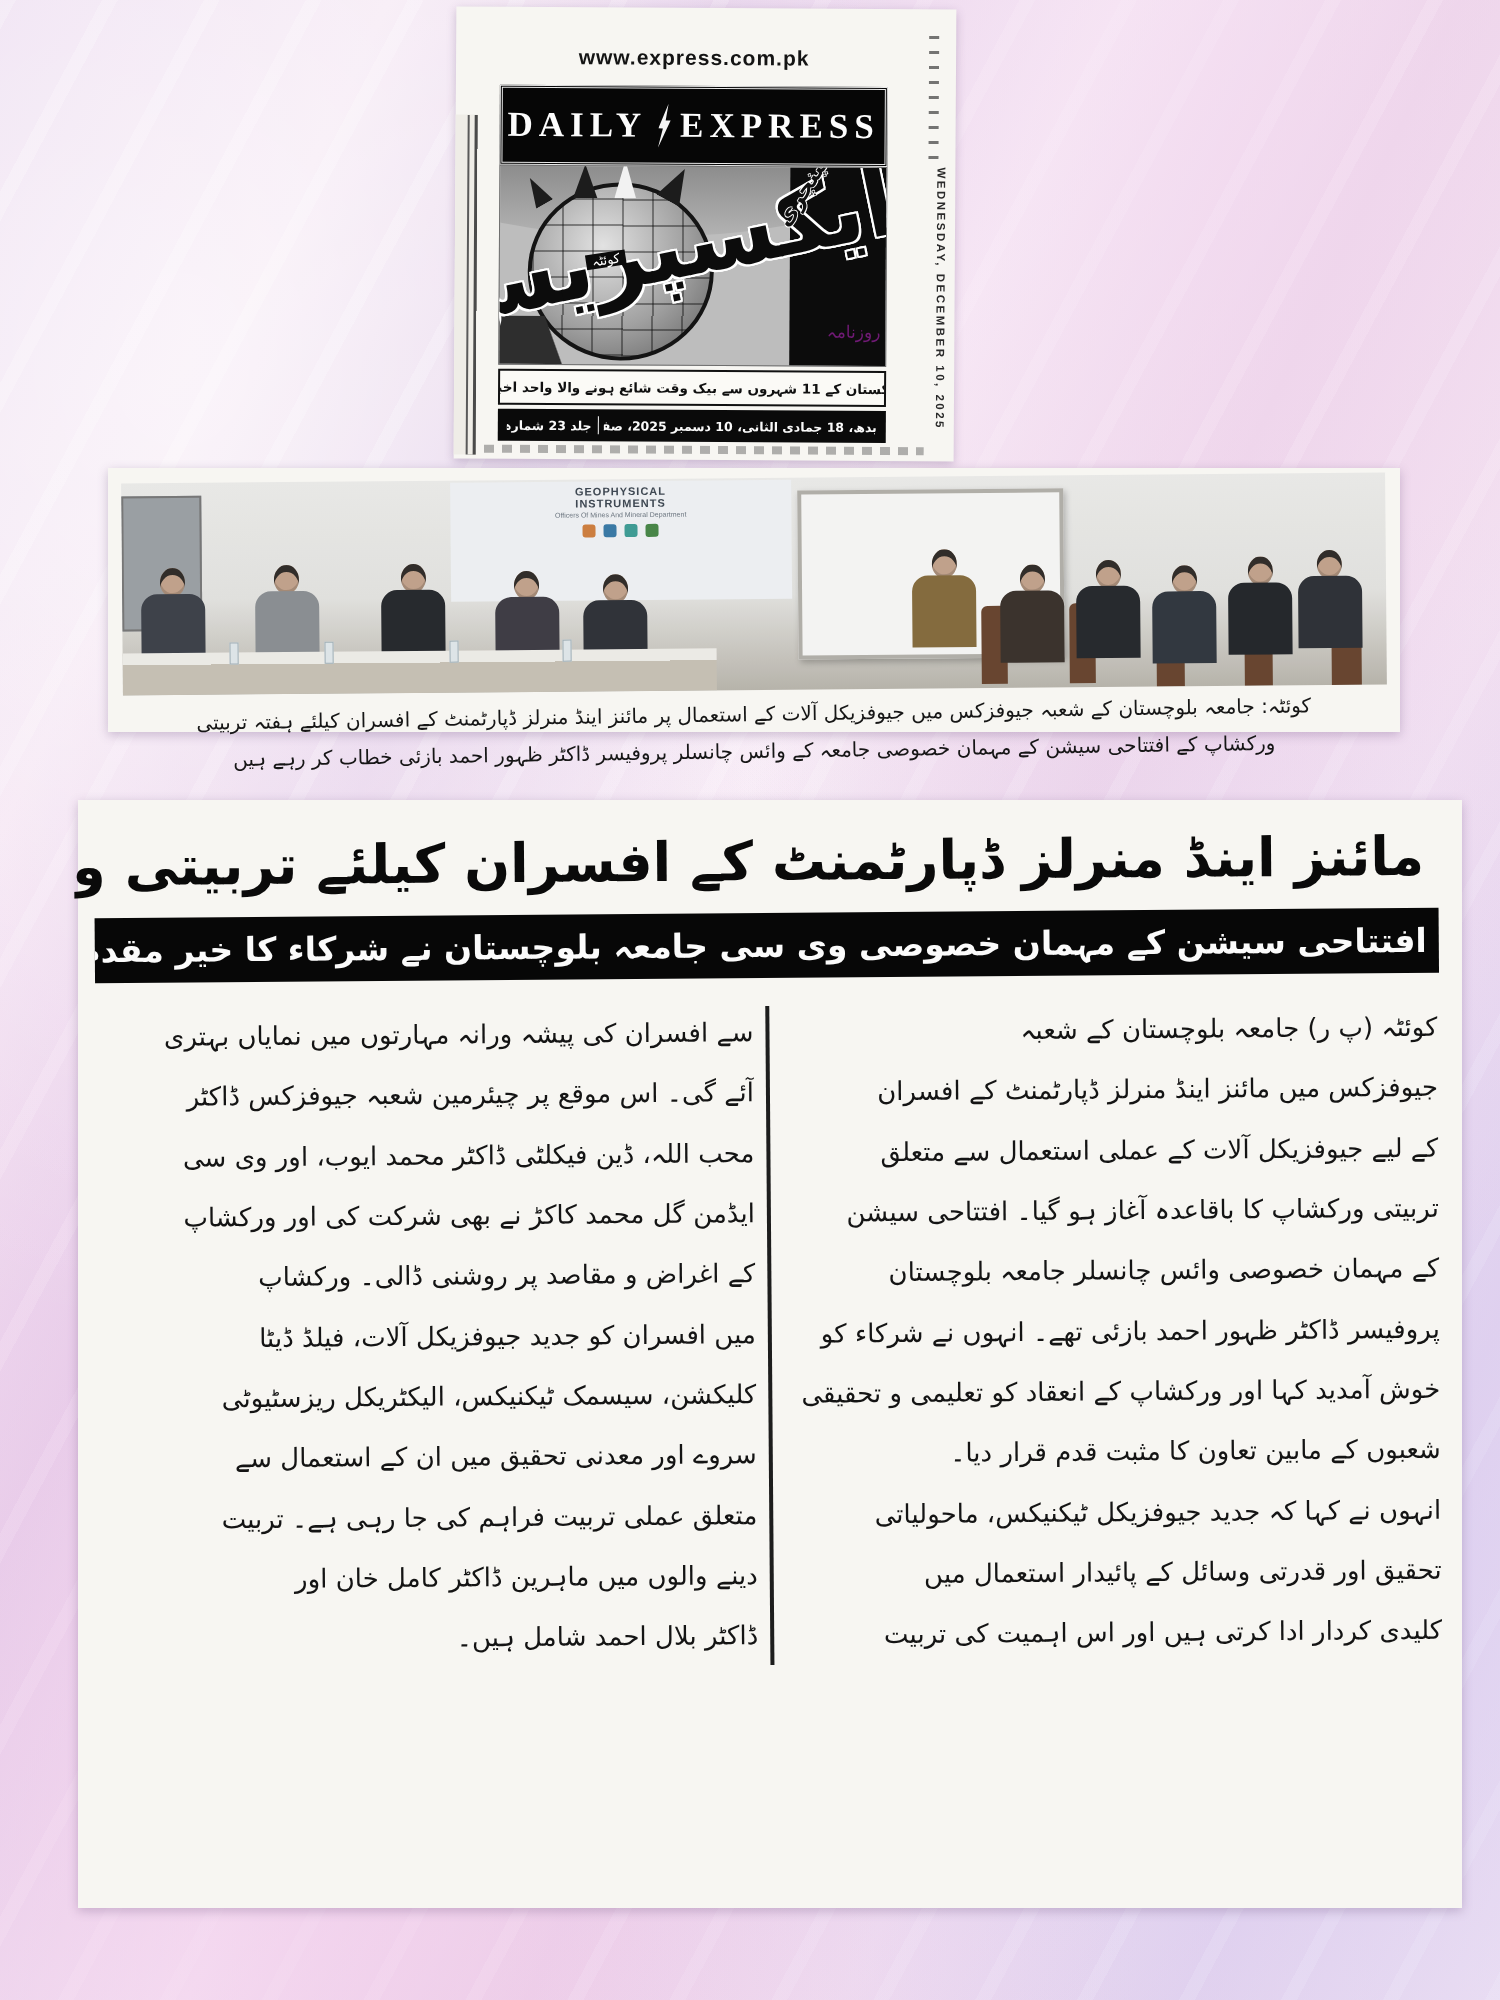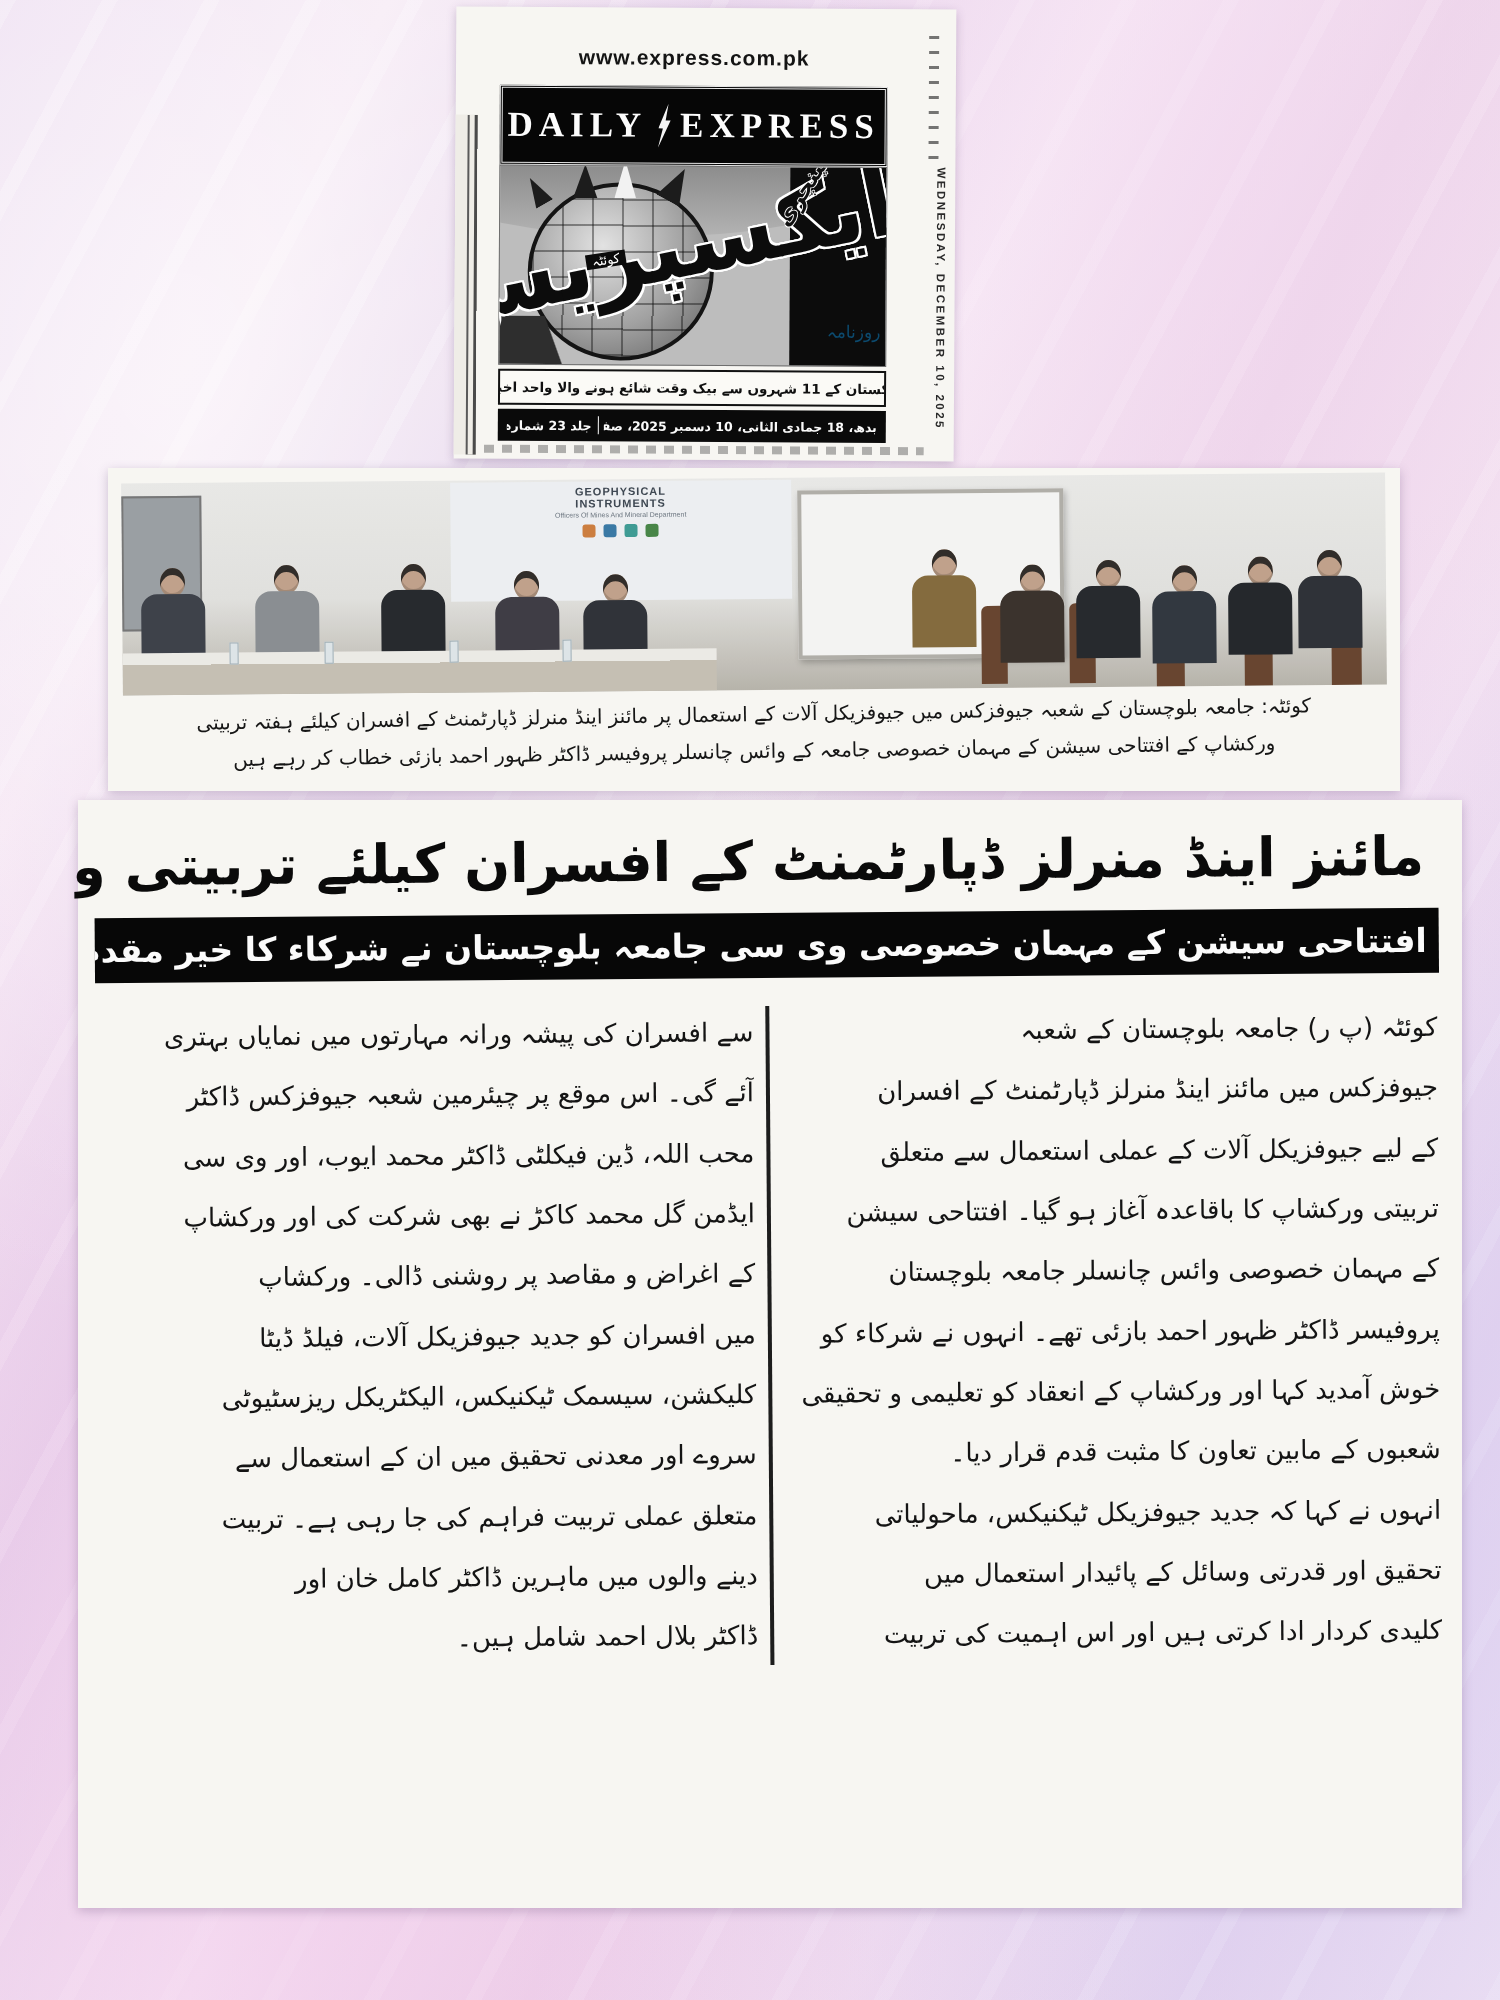--- a/index.html
+++ b/index.html
@@ -45,37 +45,37 @@
   .pt.light{background:#f2f2f2;filter:drop-shadow(0 0 1px #111);}
   .logo-wedge{position:absolute;left:0;bottom:0;width:130px;height:48px;
     background:linear-gradient(70deg,#2e2e2e 42%,transparent 43%);}
   .logo-callig{position:absolute;left:-12px;right:-12px;top:2px;z-index:4;text-align:center;
     font-size:92px;font-weight:700;line-height:1.6;transform:rotate(-12deg);color:#0c0c0c;
     text-shadow:2px 0 0 #fff,-2px 0 0 #fff,0 2px 0 #fff,0 -2px 0 #fff,2px 2px 0 #fff,-2px -2px 0 #fff,-2px 2px 0 #fff,2px -2px 0 #fff;}
   .logo-century{position:absolute;right:34px;top:4px;z-index:5;font-size:23px;font-weight:700;color:#101010;
     transform:rotate(-58deg);text-shadow:1px 0 0 #fff,-1px 0 0 #fff,0 1px 0 #fff,0 -1px 0 #fff;}
   .logo-quetta{position:absolute;left:86px;top:86px;z-index:6;background:#0b0b0b;color:#fff;
     font-size:13px;padding:0 6px;transform:rotate(-9deg);}
-  .logo-roznama{position:absolute;right:5px;bottom:24px;z-index:6;color:#0c4a6e;font-size:17px;}
+  .logo-roznama{position:absolute;right:5px;bottom:24px;z-index:6;color:#701a75;font-size:17px;}
   .mast-tagline{position:absolute;left:44px;top:362px;width:388px;height:36px;border:2px solid #111;
     box-sizing:border-box;display:flex;align-items:center;justify-content:center;
     font-size:13.5px;font-weight:700;color:#101010;background:#fbfaf6;}
   .mast-issue{position:absolute;left:44px;top:402px;width:388px;height:32px;background:#0a0a0a;
     box-sizing:border-box;display:flex;align-items:center;justify-content:space-between;
     padding:0 9px;color:#fafafa;font-size:12.5px;font-weight:700;direction:rtl;}
   .mast-issue .sep{width:1px;height:18px;background:#fff;margin:0 6px;}
   .mast-ticks{position:absolute;right:17px;top:22px;width:10px;height:128px;
     background:repeating-linear-gradient(0deg,#3c3c3c 0 3px,transparent 3px 15px);opacity:.7;}
   .mast-sidedate{position:absolute;right:8px;top:158px;height:280px;writing-mode:vertical-rl;
     font-weight:700;font-size:11.5px;letter-spacing:2.5px;color:#2a2a2a;}
   .mast-perf{position:absolute;left:30px;right:30px;bottom:6px;height:8px;opacity:.45;
     background:repeating-linear-gradient(90deg,#555 0 10px,transparent 10px 18px);}
 
   
-  .photo-block{left:108px;top:468px;width:1292px;height:323px;}
+  .photo-block{left:108px;top:468px;width:1292px;height:264px;}
   .photo{position:relative;margin:10px 14px 0;height:212px;overflow:hidden;
     background:linear-gradient(180deg,#ececea 0%,#e4e4e0 55%,#cfccc4 78%,#b9b5aa 100%);
     transform:rotate(-.5deg);filter:saturate(.8) contrast(.96);}
   .photo-board{position:absolute;left:0;top:6%;width:6%;height:62%;background:#9aa0a6;border:2px solid #777;}
   .photo-banner{position:absolute;left:26%;top:1%;width:27%;height:56%;background:#f0f3f6;
     color:#3a4654;text-align:center;font-weight:700;padding-top:4px;box-sizing:border-box;}
   .photo-banner .b1{font-size:11px;letter-spacing:1px;}
   .photo-banner .b2{font-size:11px;letter-spacing:1px;}
   .photo-banner .b3{font-size:7px;color:#6a7684;font-weight:400;margin-top:2px;}
   .logo-dots{display:flex;justify-content:center;gap:8px;margin-top:6px;}

